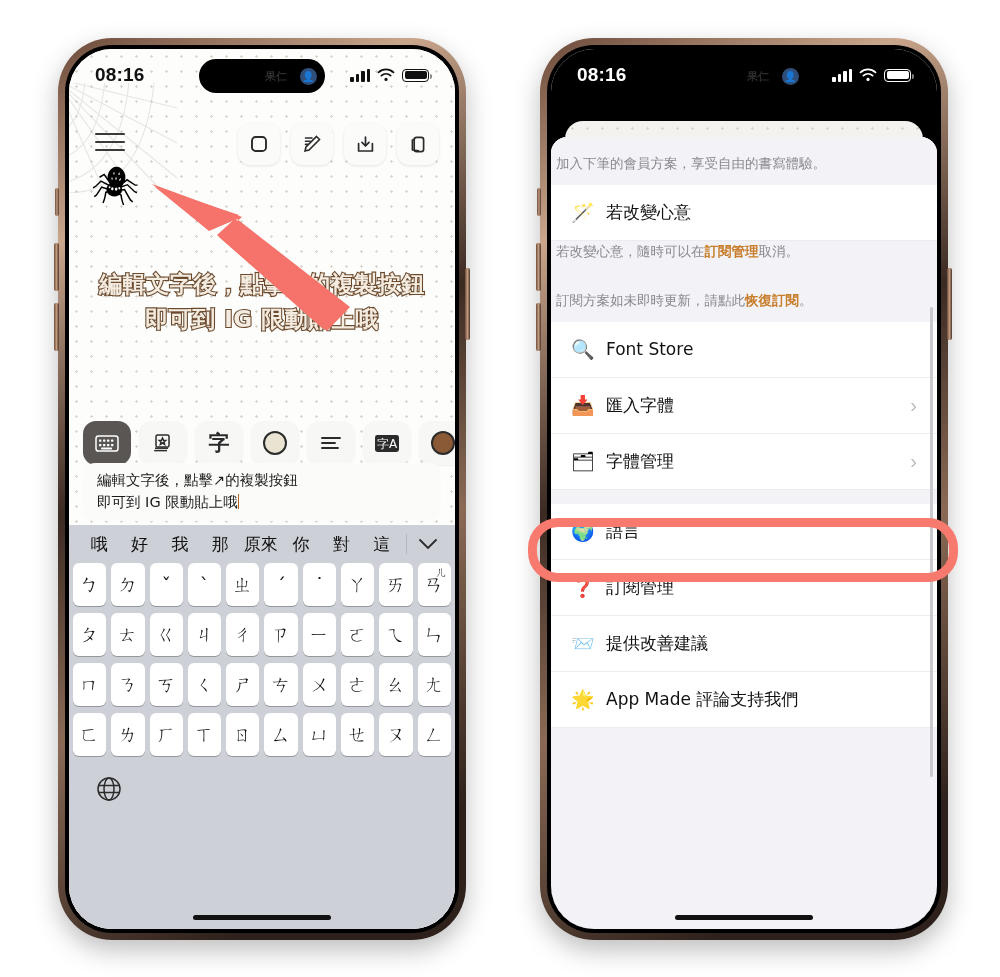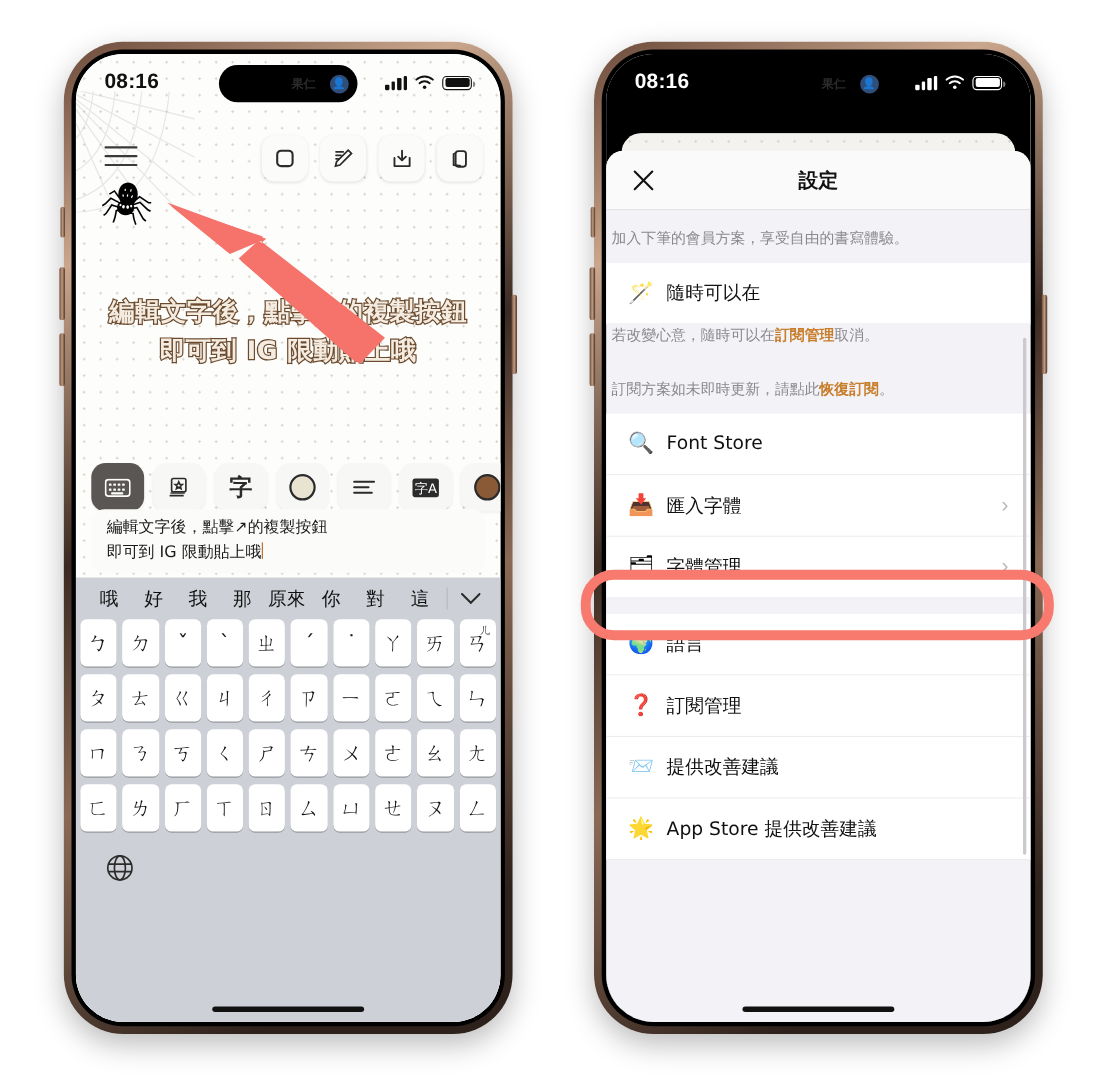--- a/index.html
+++ b/index.html
@@ -478,35 +478,26 @@
               </div>
           </div>
         </div>
 
         <div class="island">
           <div class="nm">果仁</div>
           <div class="av">👤</div>
         </div>
 
         <div class="sheet">
-          <div class="sheet-head">
-            <svg class="x" viewBox="0 0 24 24">
-              <g stroke="#111" stroke-width="1.9" stroke-linecap="round">
-                  <path d="M4 4 L20 20"></path>
-                  <path d="M20 4 L4 20"></path>
-                </g>
-              </svg>
-            <div class="sheet-title">設定</div>
-          </div>
 
           <div class="sect-note top">加入下筆的會員方案，享受自由的書寫體驗。</div>
 
           <div class="row">
             <span class="ico">🪄</span>
-            <span class="lbl">隨時可以在</span>
+            <span class="lbl">若改變心意</span>
           </div>
 
           <div class="sect-note" style="padding-top:0">
             <span>若改變心意，隨時可以在</span><span class="lnk">訂閱管理</span><span>取消。</span>
           </div>
           <div class="sect-note">
             <span>訂閱方案如未即時更新，請點此</span><span class="lnk">恢復訂閱</span><span>。</span>
           </div>
 
           <div class="row">
@@ -535,21 +526,21 @@
           <div class="row">
             <span class="ico">❓</span>
             <span class="lbl">訂閱管理</span>
           </div>
           <div class="row">
             <span class="ico">📨</span>
             <span class="lbl">提供改善建議</span>
           </div>
           <div class="row">
             <span class="ico">🌟</span>
-            <span class="lbl">App Store 提供改善建議</span>
+            <span class="lbl">App Made 評論支持我們</span>
           </div>
 
           <div class="scrollbar"></div>
           <div class="homebar"></div>
         </div>
 
       </div>
     </div>
   </div>
 

